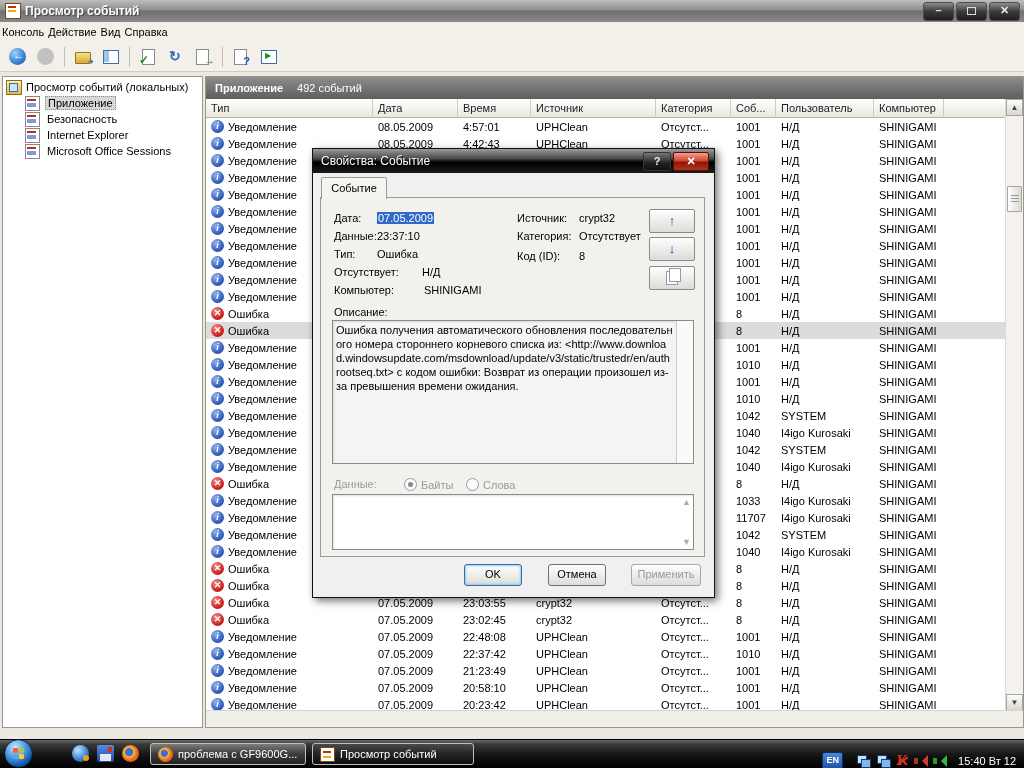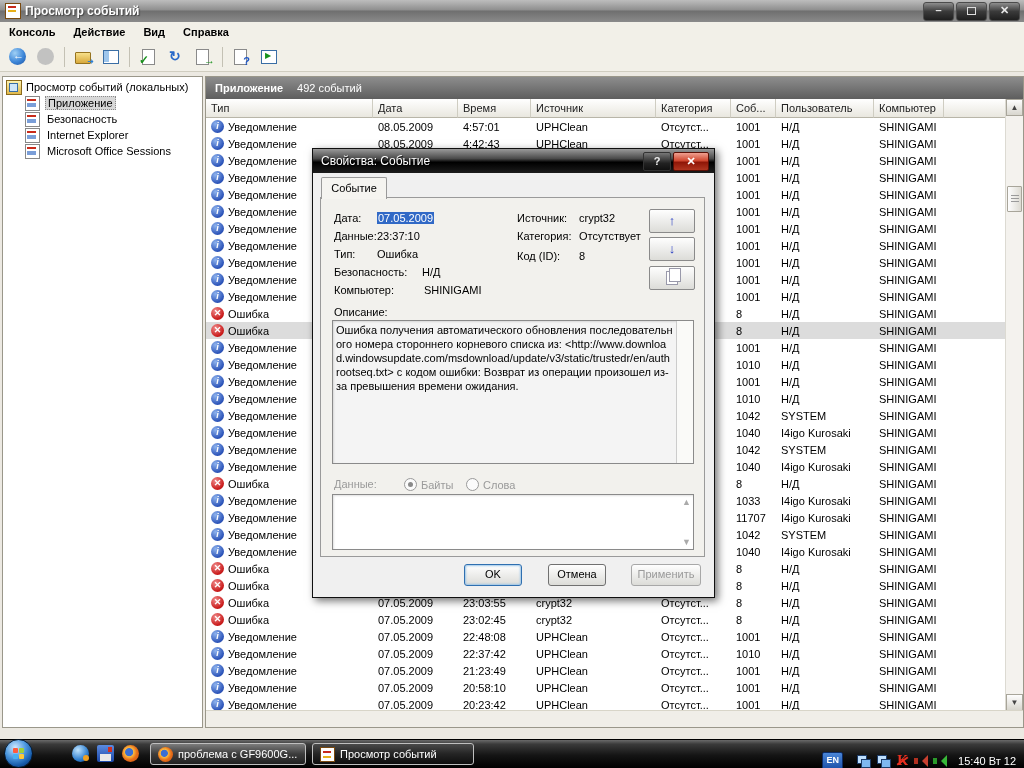--- a/index.html
+++ b/index.html
@@ -13,21 +13,21 @@
   .app-ico{width:14px;height:14px;margin-left:5px;background:#fff;border:1px solid #7a4a10;position:relative;}
   .app-ico::before{content:"";position:absolute;left:2px;top:2px;width:8px;height:2px;background:#c82a1a;}
   .app-ico::after{content:"";position:absolute;left:2px;top:6px;width:8px;height:2px;background:#e8b018;}
   .winctrls{position:absolute;right:4px;top:2px;display:flex;gap:2px;}
   .winbtn{width:29px;height:17px;background:linear-gradient(#8d8d8d,#3a3a3a 50%,#1f1f1f);
     border:1px solid #4c4c4c;border-radius:3px;color:#e8e8e8;font-size:11px;line-height:15px;
     text-align:center;font-weight:bold;}
   .winbtn .restore-box{display:inline-block;width:7px;height:6px;border:1px solid #ddd;margin-top:4px;}
   .menubar{position:absolute;left:0;top:22px;width:1024px;height:20px;background:#f2f0e8;
     border-bottom:1px solid #d8d5c8;display:flex;align-items:center;}
-  .menu-item{padding:3px 9px;font-weight:bold;}
+  .menu-item{padding:3px 2px;}
   .toolbar{position:absolute;left:0;top:42px;width:1024px;height:30px;background:#f2f0e8;
     border-bottom:1px solid #d0cdc0;display:flex;align-items:center;padding-left:4px;box-sizing:border-box;}
   .tbbtn{width:26px;height:24px;border:1px solid transparent;border-radius:2px;display:flex;
     align-items:center;justify-content:center;background:none;}
   .tbsep{width:1px;height:20px;background:#c4c1b4;margin:0 4px;}
   .ic{display:inline-block;width:18px;height:17px;position:relative;}
   .ic-back::before{content:"";position:absolute;left:0;top:0;width:17px;height:17px;border-radius:50%;
     background:radial-gradient(circle at 35% 30%,#9fd0f5,#3d86d8 55%,#1b4f9e);}
   .ic-back::after{content:"\2190";position:absolute;left:4px;top:1px;color:#fff;font-weight:bold;font-size:11px;}
   .ic-forward::before{content:"";position:absolute;left:0;top:0;width:17px;height:17px;border-radius:50%;background:#bdbdbd;}
@@ -737,21 +737,21 @@
       <span class="fl" style="left:196px;top:14px">Источник:</span>
       <span class="fl" style="left:258px;top:14px">crypt32</span>
       <span class="fl" style="left:13px;top:32px">Данные:</span>
       <span class="fl" style="left:56px;top:32px">23:37:10</span>
       <span class="fl" style="left:196px;top:32px">Категория:</span>
       <span class="fl" style="left:258px;top:32px">Отсутствует</span>
       <span class="fl" style="left:13px;top:50px">Тип:</span>
       <span class="fl" style="left:56px;top:50px">Ошибка</span>
       <span class="fl" style="left:196px;top:52px">Код (ID):</span>
       <span class="fl" style="left:258px;top:52px">8</span>
-      <span class="fl" style="left:13px;top:68px">Безопасность:</span>
+      <span class="fl" style="left:13px;top:68px">Отсутствует:</span>
       <span class="fl" style="left:101px;top:68px">Н/Д</span>
       <span class="fl" style="left:13px;top:86px">Компьютер:</span>
       <span class="fl" style="left:103px;top:86px">SHINIGAMI</span>
       <div class="navbtn" style="top:11px"><span>↑</span></div>
       <div class="navbtn" style="top:39px"><span>↓</span></div>
       <div class="navbtn copy" style="top:68px"><span class="copy-glyph"></span></div>
       <span class="fl" style="left:13px;top:108px">Описание:</span>
       <div class="sunken" style="left:11px;top:122px;width:362px;height:144px">
         <div class="desc-text">Ошибка получения автоматического обновления последовательного номера стороннего корневого списка из: &lt;http://www.download.windowsupdate.com/msdownload/update/v3/static/trustedr/en/authrootseq.txt&gt; с кодом ошибки: Возврат из операции произошел из-за превышения времени ожидания.</div>
         <div class="desc-scroll"></div>

